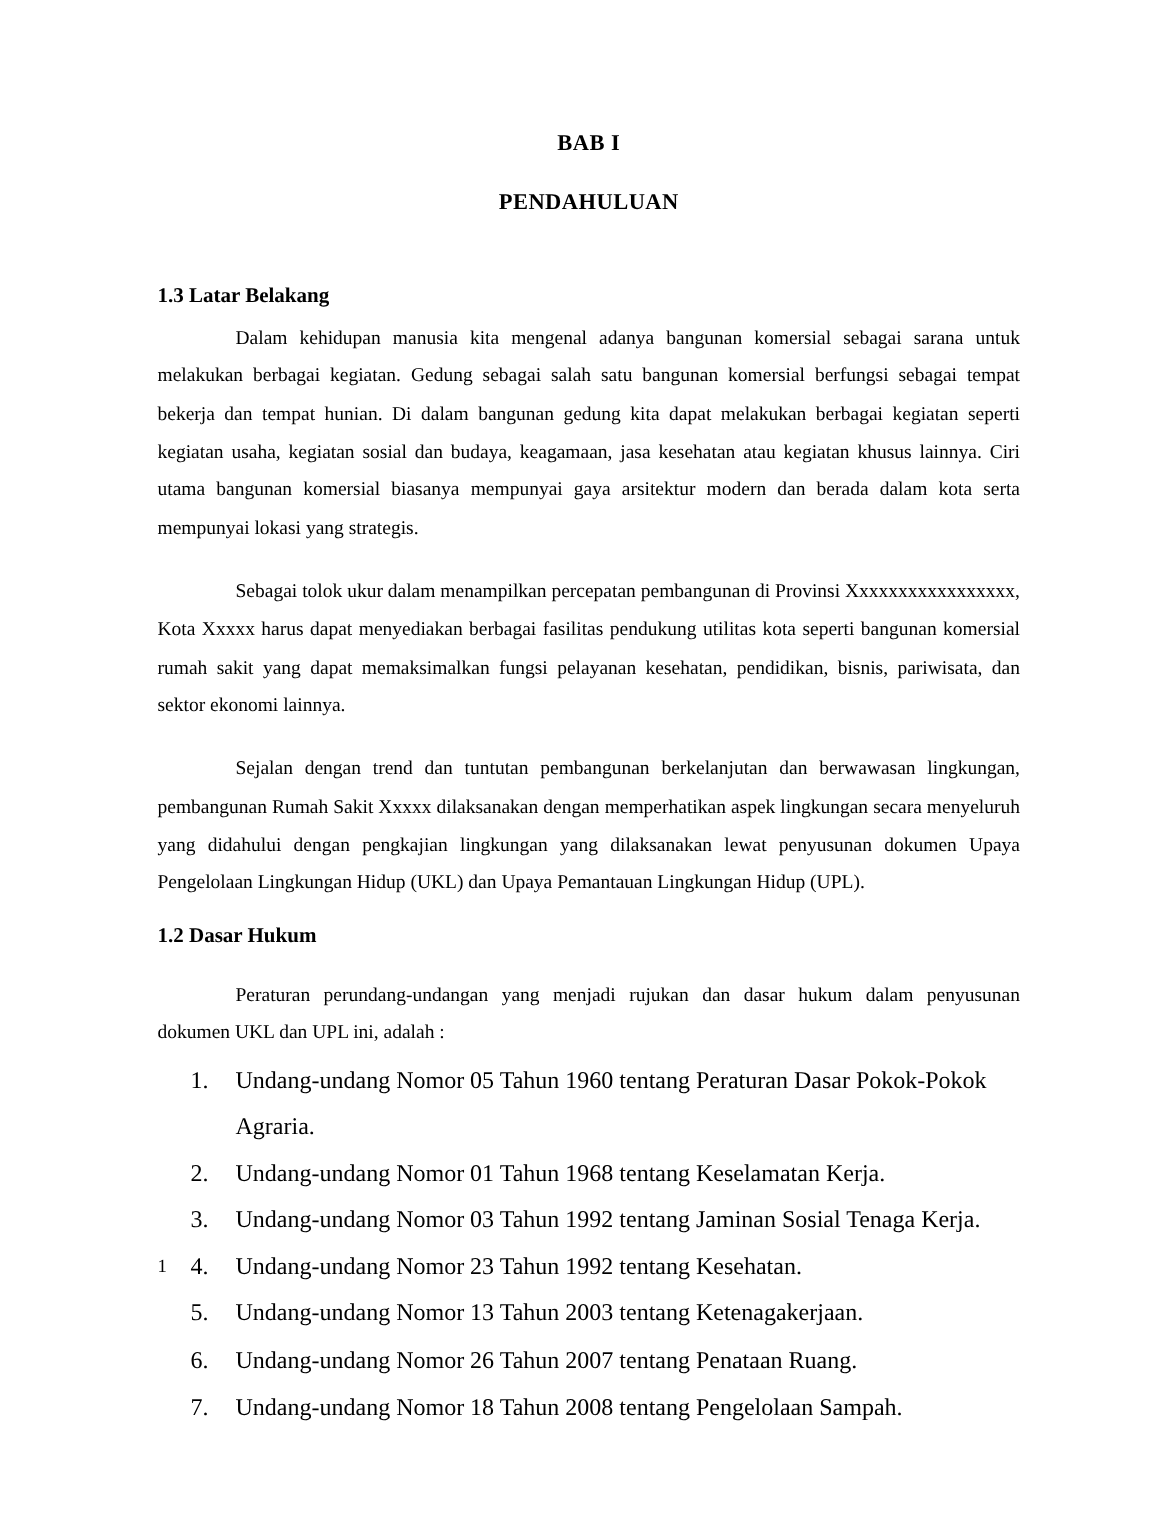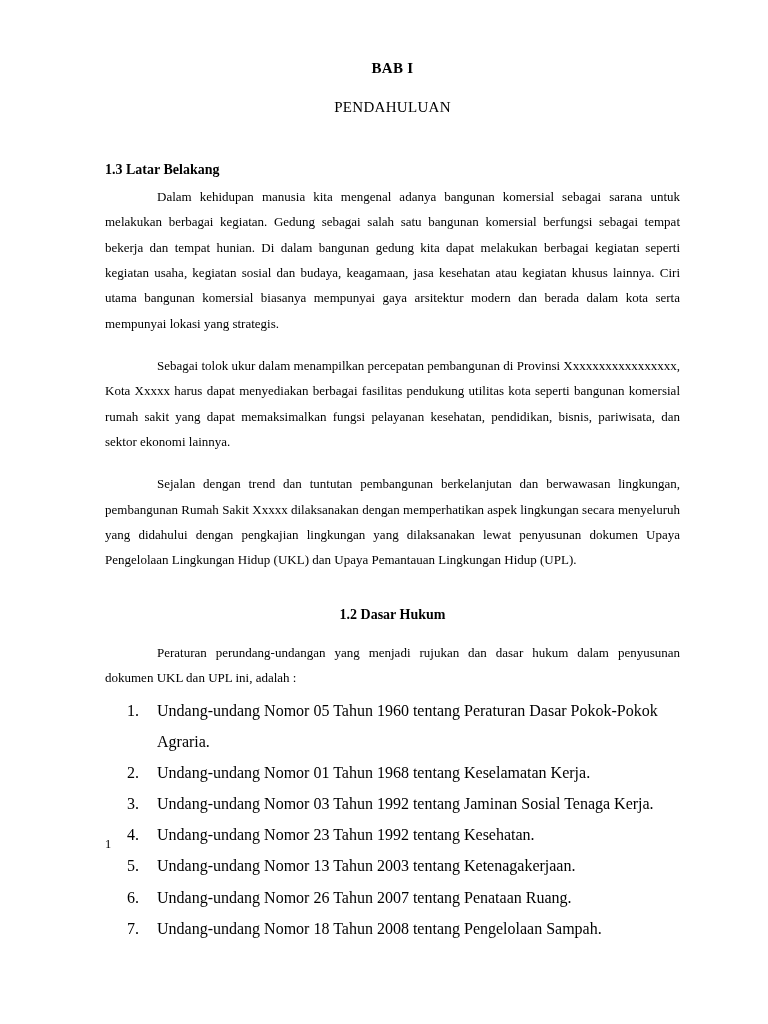--- a/index.html
+++ b/index.html
@@ -12,45 +12,45 @@
     height: 1024px;
     font-family: "Liberation Serif", serif;
     color: #000000;
     position: relative;
     overflow: hidden;
   }
   .page {
     width: 768px;
     height: 876px;
     box-sizing: border-box;
-    padding: 60px 88px 0 105px;
+    padding: 88px 88px 0 105px;
     position: relative;
   }
   .chapter-title {
     text-align: center;
     font-weight: bold;
     font-size: 15px;
     letter-spacing: 0.3px;
     margin: 0;
   }
   .chapter-subtitle {
     text-align: center;
-    font-weight: normal;
+    font-weight: bold;
     font-size: 15px;
     letter-spacing: 0.3px;
     margin: 22px 0 0 0;
   }
   .section-heading {
     font-weight: bold;
     font-size: 14px;
     margin: 0;
     padding: 0;
   }
   .heading-1 { margin-top: 46px; }
-  .heading-2 { margin-top: 34px; text-align: center; }
+  .heading-2 { margin-top: 16px; }
   p.body-par {
     font-size: 13px;
     line-height: 1.95;
     text-align: justify;
     text-justify: inter-word;
     margin: 6px 0 0 0;
     text-indent: 52px;
   }
   p.body-par.tight {
     margin-top: 17px;

